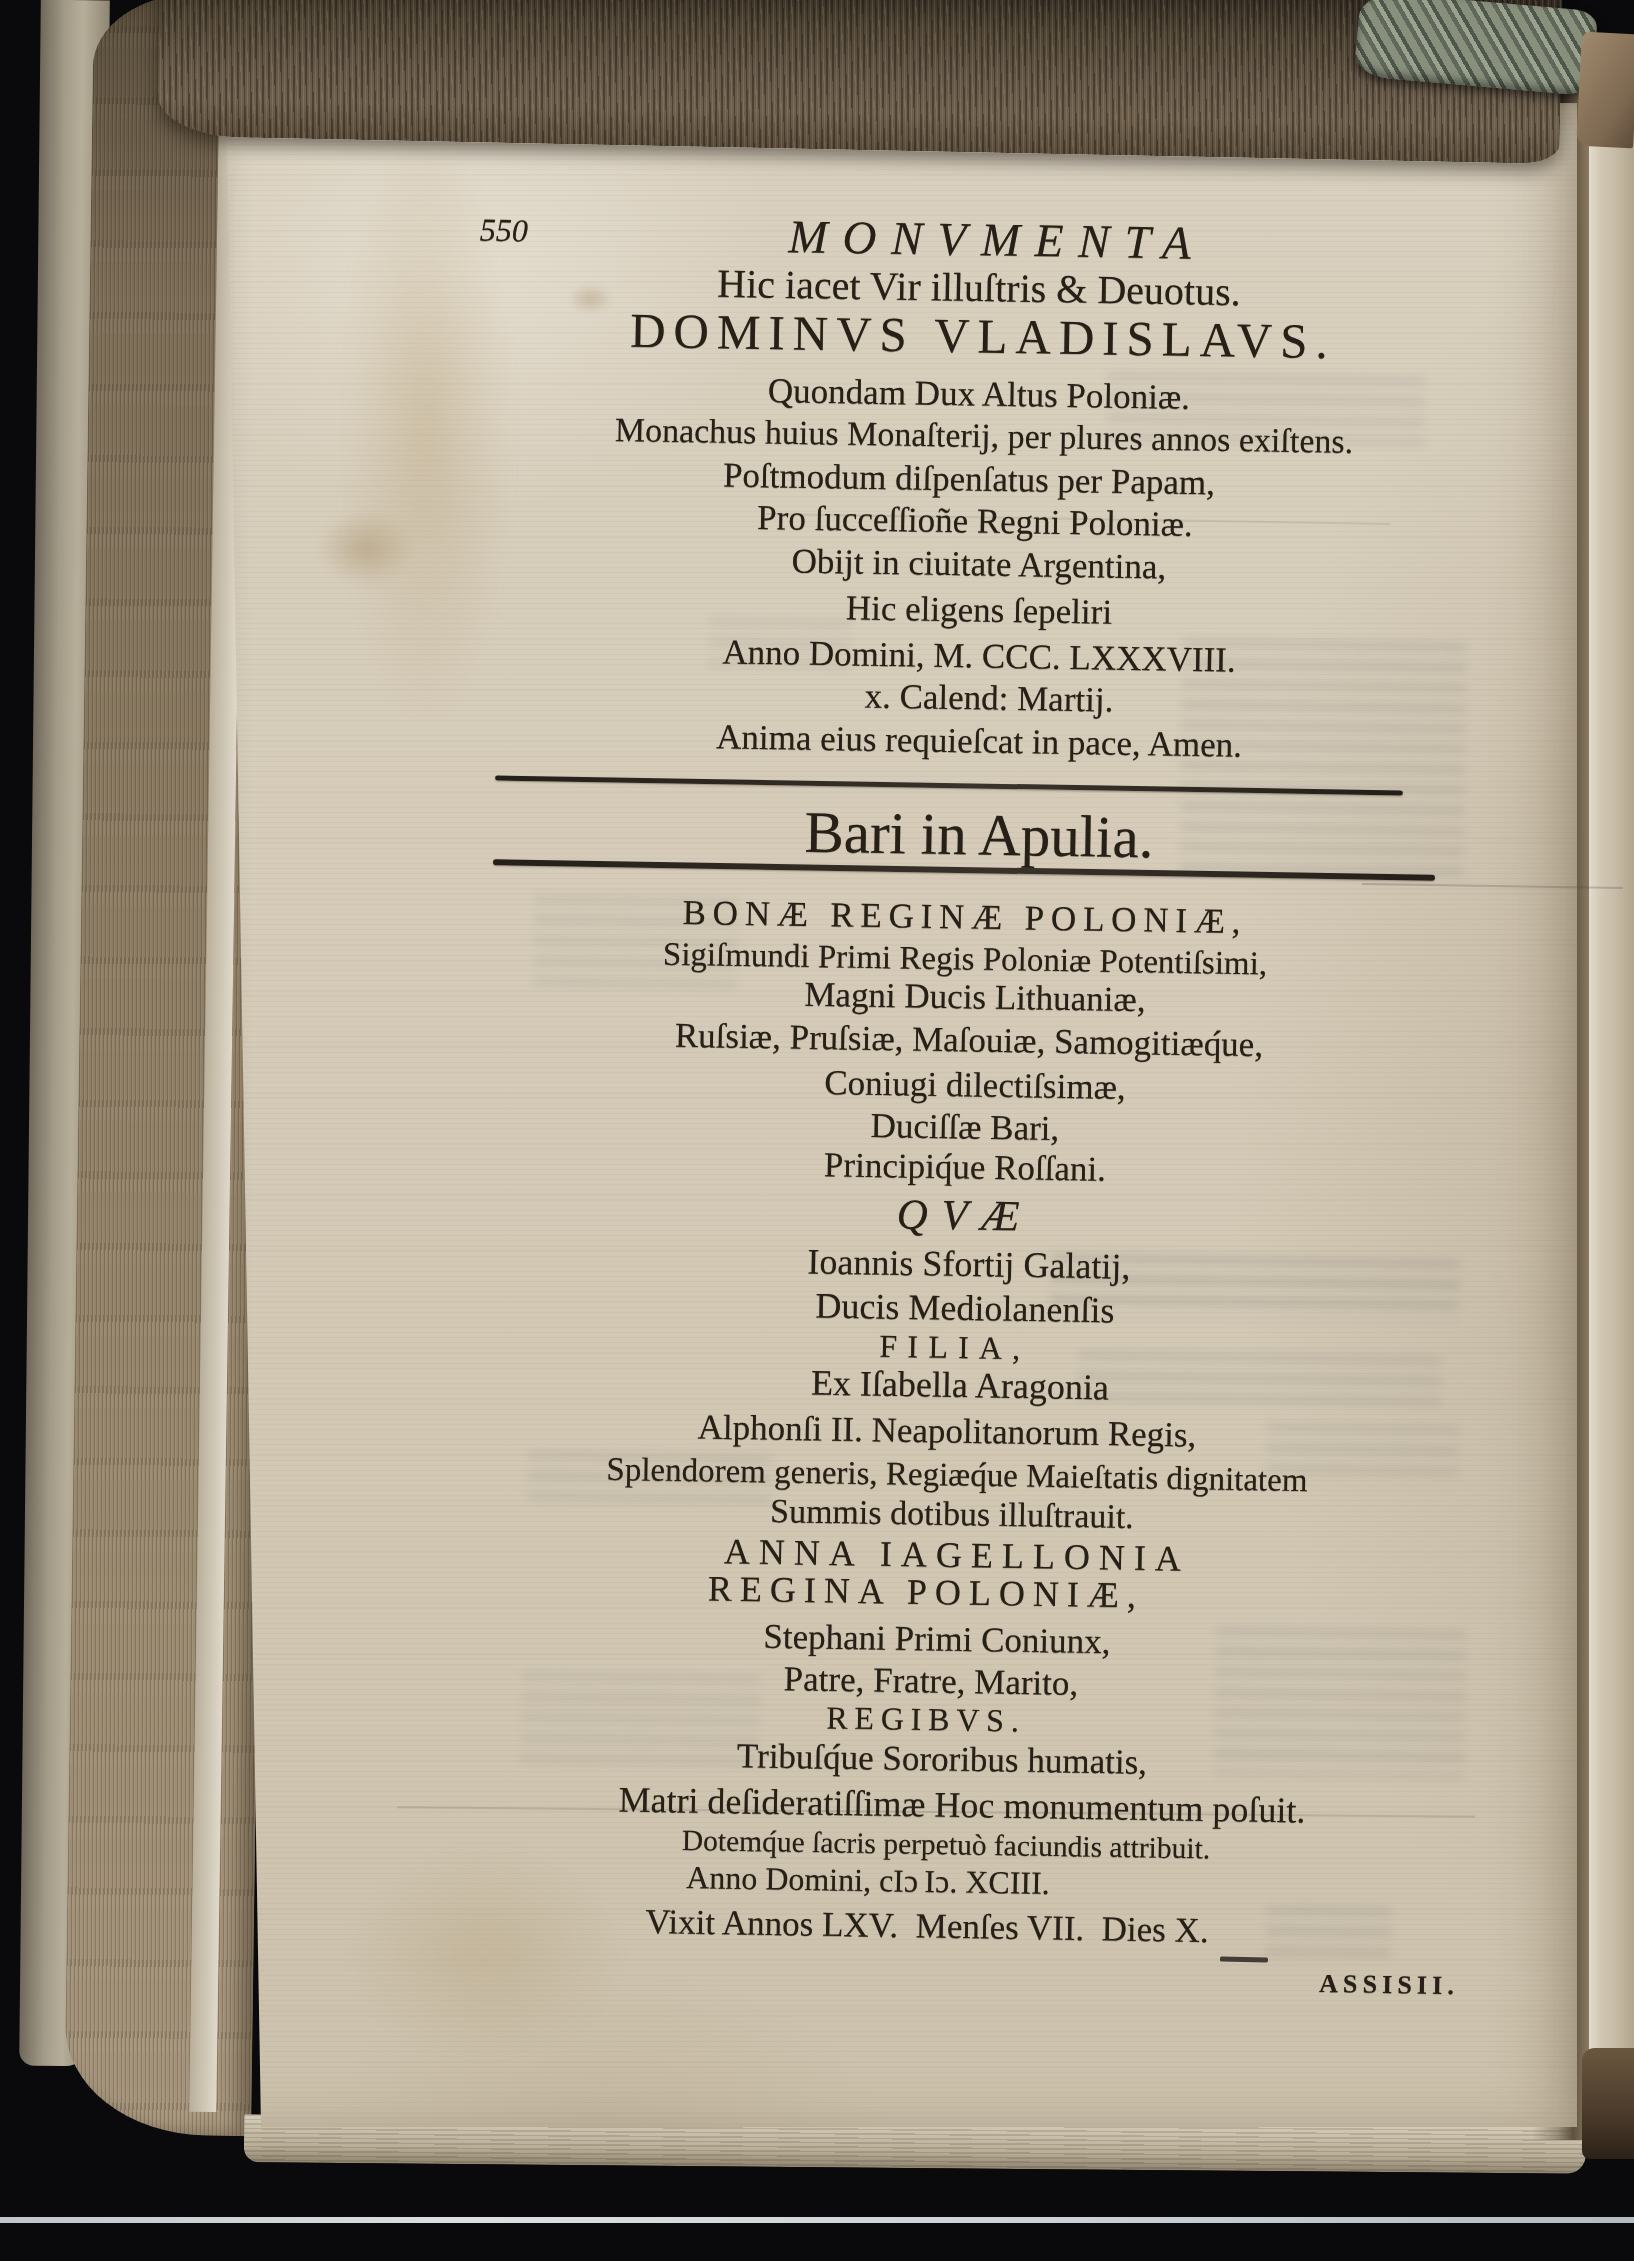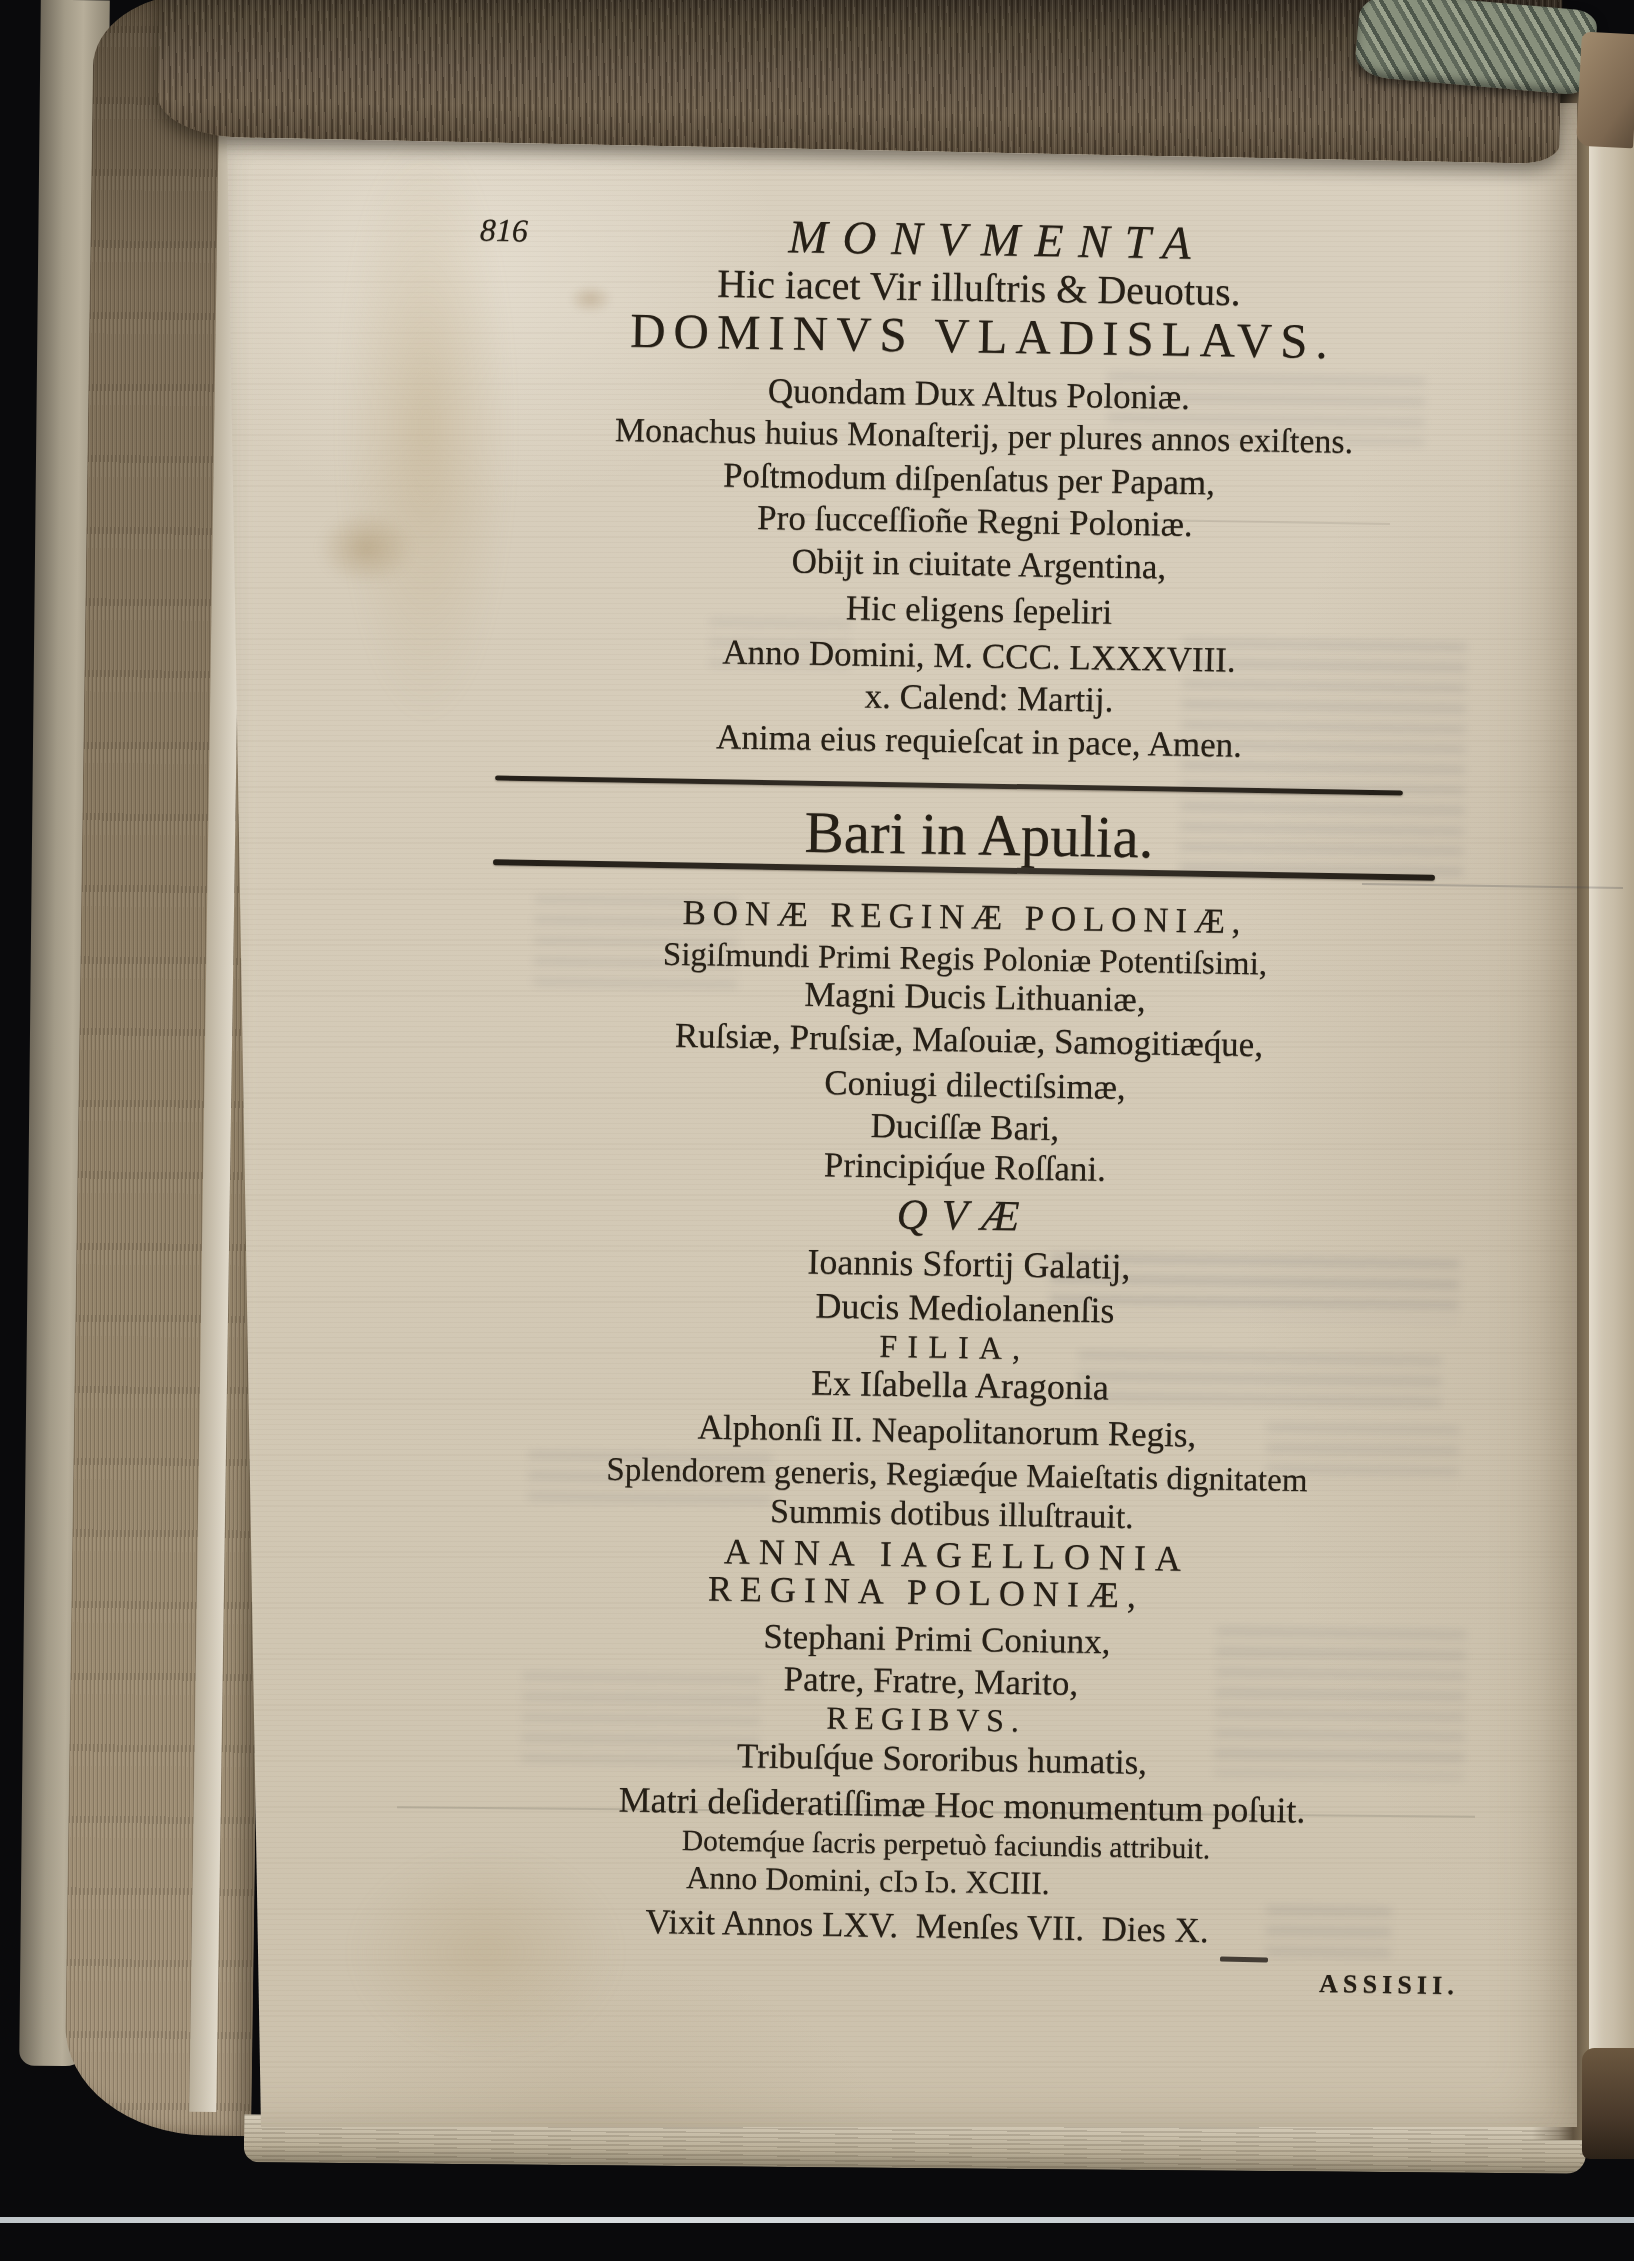--- a/index.html
+++ b/index.html
@@ -104,21 +104,21 @@
   <div class="smudge" style="left:1266px;top:1425px;width:193px;height:62px;opacity:.42;"></div>
   <div class="smudge" style="left:528px;top:1453px;width:244px;height:51px;opacity:.42;"></div>
   <div class="smudge" style="left:1215px;top:1629px;width:250px;height:148px;opacity:.46;"></div>
   <div class="smudge" style="left:522px;top:1674px;width:238px;height:96px;opacity:.36;"></div>
   <div class="smudge" style="left:1266px;top:1907px;width:125px;height:57px;opacity:.5;"></div>
 
   <div class="hairline" style="left:1362px;top:885px;width:261px;height:2.3px;background:rgba(70,70,75,.25);transform:rotate(.9deg);"></div>
   <div class="hairline" style="left:397px;top:1811px;width:1078px;height:1.7px;background:rgba(80,75,65,.18);transform:rotate(.5deg);"></div>
   <div class="hairline" style="left:766px;top:518px;width:624px;height:1.7px;background:rgba(80,75,65,.12);transform:rotate(.9deg);"></div>
 
-  <div class="ln it" style="left:504px;top:230px;font-size:32px;">816</div>
+  <div class="ln it" style="left:504px;top:230px;font-size:32px;">550</div>
   <div class="ln it" style="left:997px;top:240px;font-size:47px;letter-spacing:14.8px;">MONVMENTA</div>
 
   <div class="ln" style="left:979px;top:288px;font-size:40px;">Hic iacet Vir illuſtris &amp; Deuotus.</div>
   <div class="ln" style="left:983px;top:336px;font-size:49px;letter-spacing:8px;">DOMINVS VLADISLAVS.</div>
   <div class="ln" style="left:979px;top:394px;font-size:35px;">Quondam Dux Altus Poloniæ.</div>
   <div class="ln" style="left:984px;top:436px;font-size:34px;">Monachus huius Monaſterij, per plures annos exiſtens.</div>
   <div class="ln" style="left:969px;top:479px;font-size:35px;">Poſtmodum diſpenſatus per Papam,</div>
   <div class="ln" style="left:975px;top:521px;font-size:35px;">Pro ſucceſſioñe Regni Poloniæ.</div>
   <div class="ln" style="left:979px;top:564px;font-size:35px;">Obijt in ciuitate Argentina,</div>
   <div class="ln" style="left:979px;top:610px;font-size:35px;">Hic eligens ſepeliri</div>

